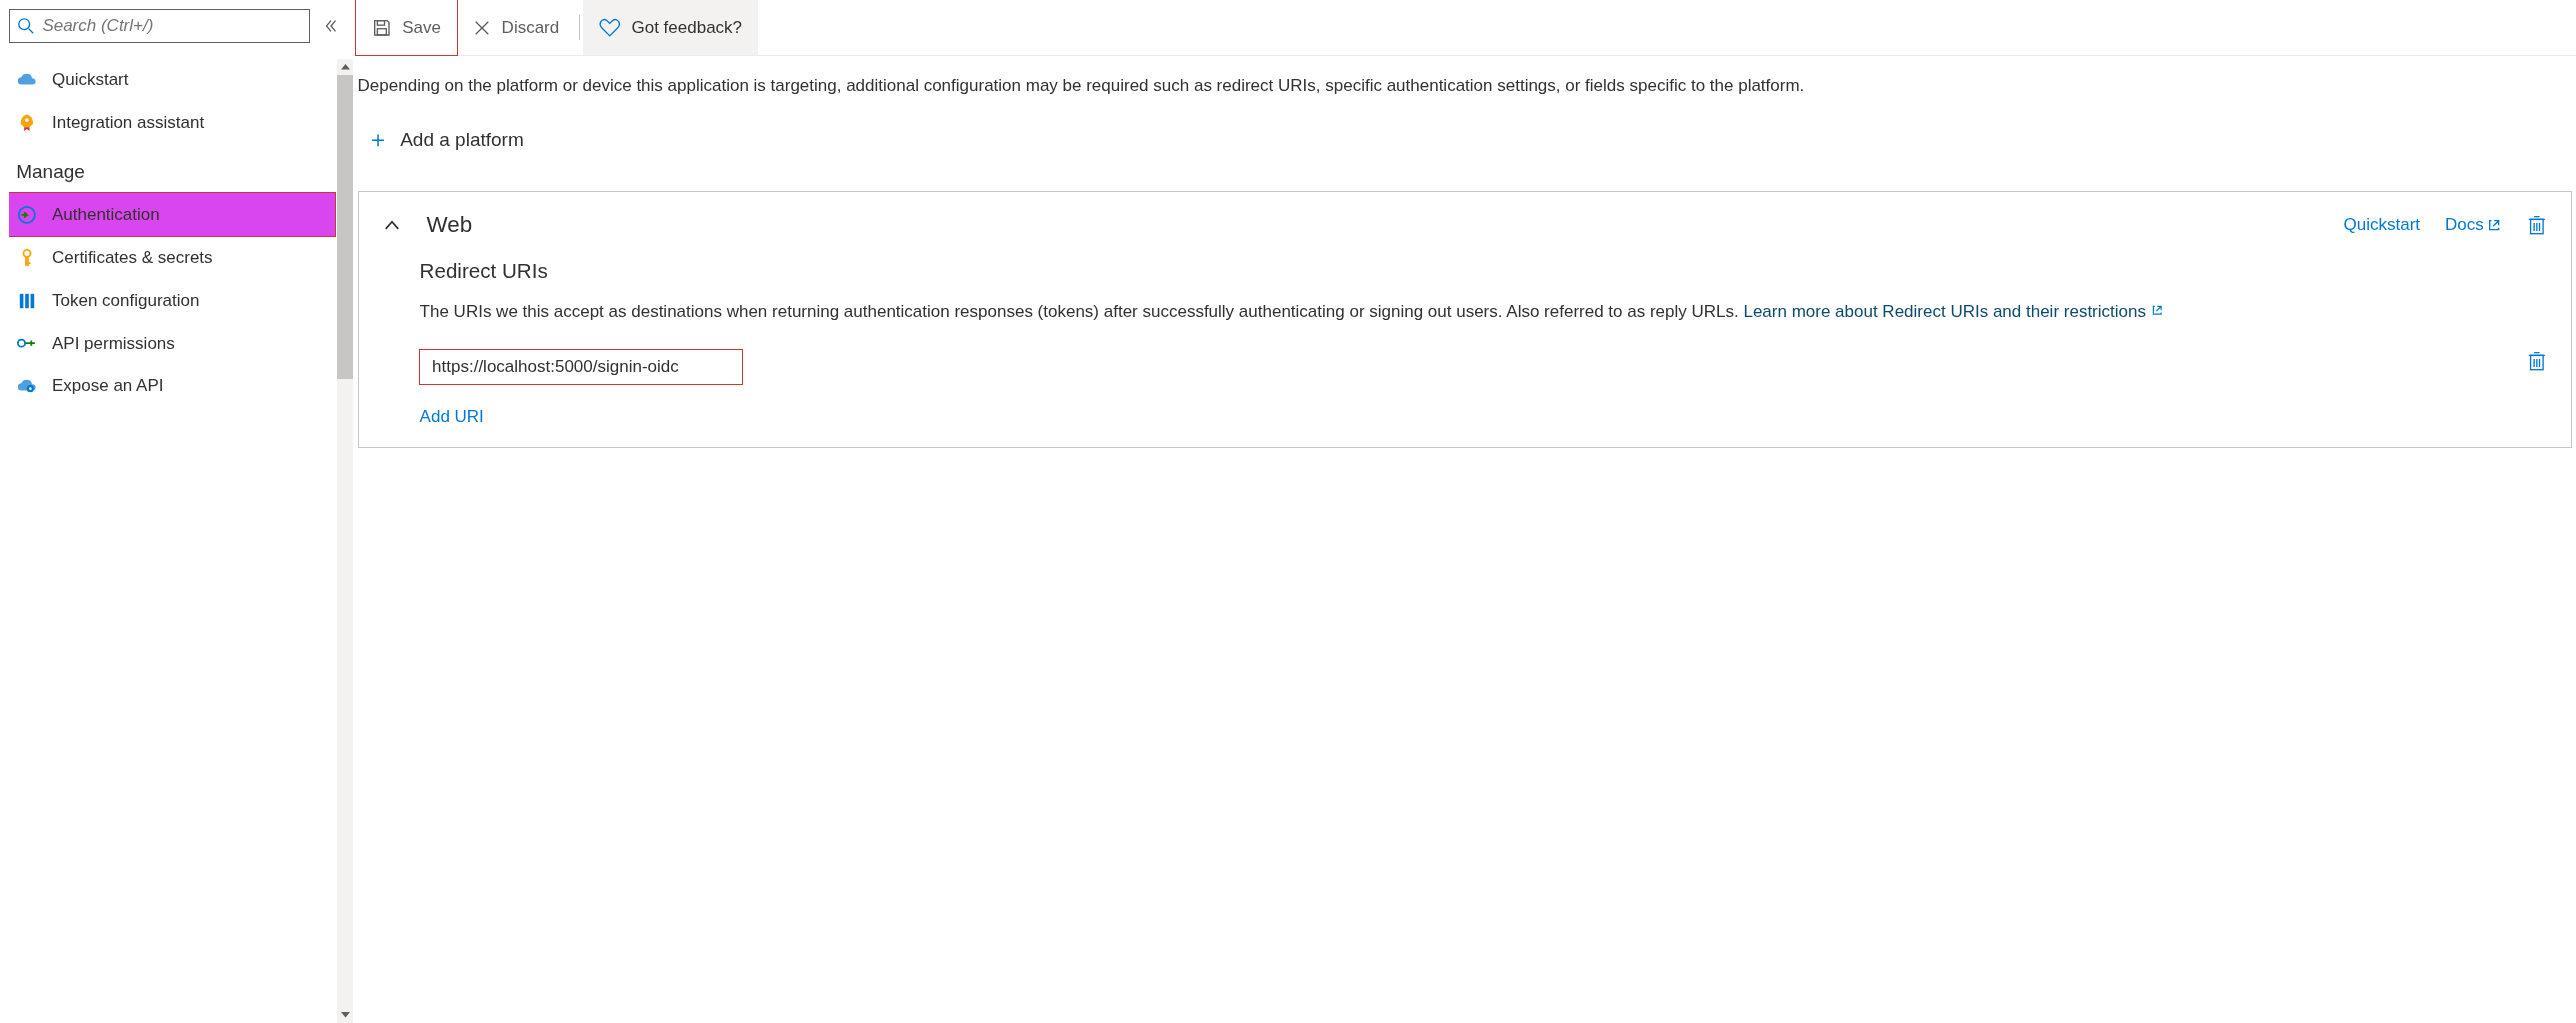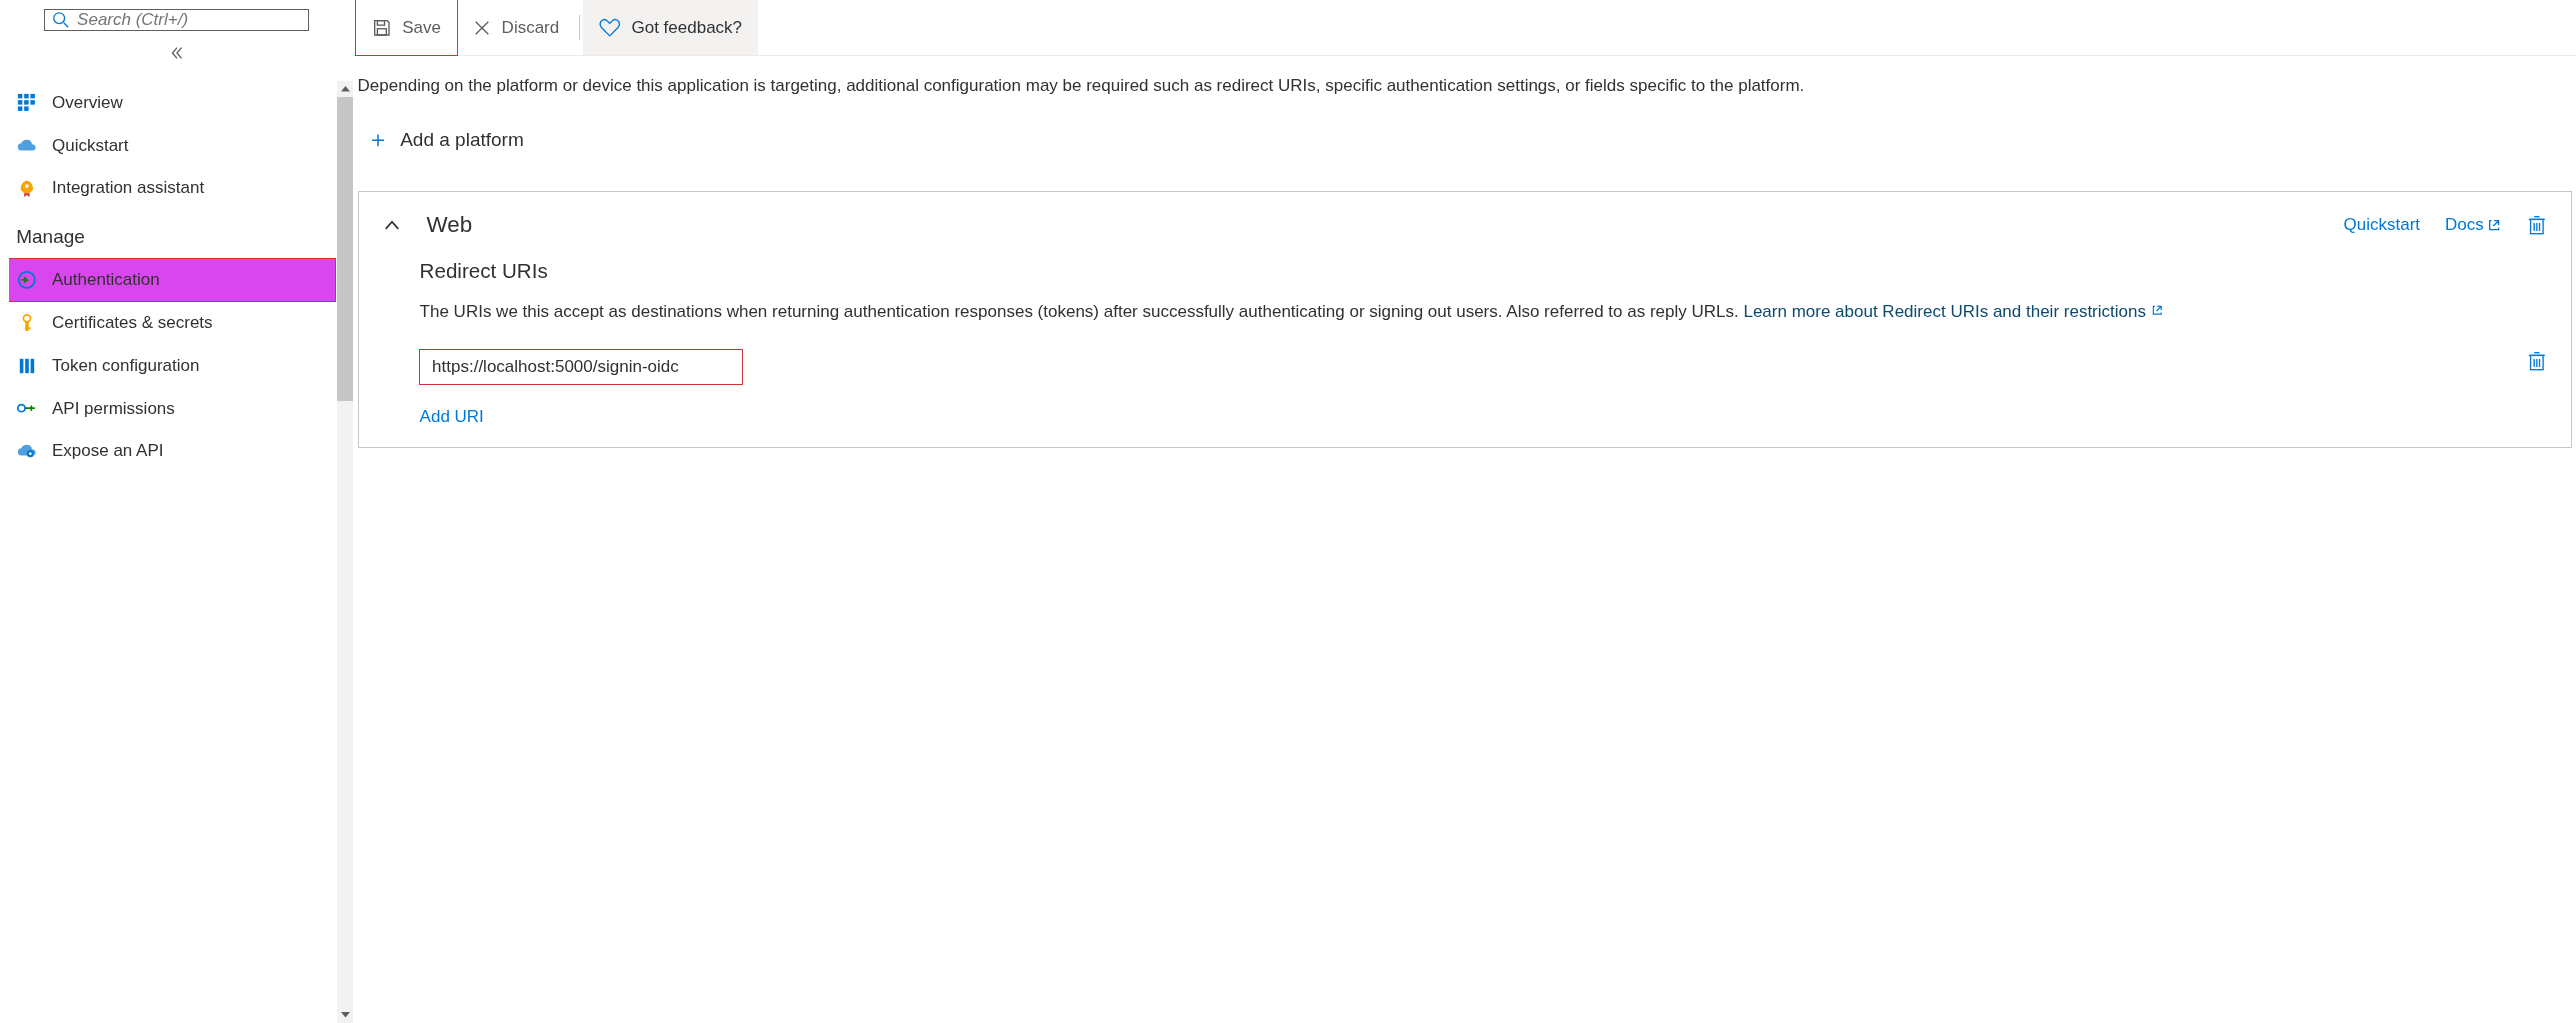--- a/index.html
+++ b/index.html
@@ -20,21 +20,20 @@
       display: flex;
       flex-direction: column;
       padding: 9px 0 0 9px;
     }
     .search-row {
       display: flex;
       align-items: center;
       gap: 9px;
       padding-right: 9px;
       margin-bottom: 16px;
-      flex-direction: column;
     }
     .search-box {
       flex: 1;
       display: flex;
       align-items: center;
       border: 0.9px solid #605e5c;
       height: 34px;
       padding: 0 7.2px;
       gap: 7.2px;
     }
@@ -275,35 +274,20 @@
     <span class="collapse-chevron">
       <svg width="18" height="18" viewBox="0 0 20 20">
           <path d="M10 4 L5 10 L10 16 M15 4 L10 10 L15 16" stroke="#605e5c" stroke-width="1.5" fill="none"></path>
         </svg>
     </span>
   </div>
 
   <div class="sidebar-scroll">
     <div class="sidebar-content">
 
-      <div class="sidebar-item">
-        <span class="icon">
-          <svg width="19.7" height="19.7" viewBox="0 0 22 22">
-              <rect x="1" y="1" width="5" height="5" fill="#0078d4"></rect>
-              <rect x="8" y="1" width="5" height="5" fill="#0078d4"></rect>
-              <rect x="15" y="1" width="5" height="5" fill="#0078d4"></rect>
-              <rect x="1" y="8" width="5" height="5" fill="#0078d4"></rect>
-              <rect x="8" y="8" width="5" height="5" fill="#0078d4"></rect>
-              <rect x="15" y="8" width="5" height="5" fill="#0078d4"></rect>
-              <rect x="1" y="15" width="5" height="5" fill="#0078d4"></rect>
-              <rect x="8" y="15" width="5" height="5" fill="#0078d4"></rect>
-            </svg>
-        </span>
-        <span>Overview</span>
-      </div>
 
       <div class="sidebar-item">
         <span class="icon">
           <svg width="21.5" height="16" viewBox="0 0 24 18">
               <path d="M6 14 Q2 14 2 10 Q2 6 6 6 Q7 2 12 2 Q17 2 18 7 Q22 7 22 11 Q22 14 18 14 Z" fill="#50a0e0"></path>
             </svg>
         </span>
         <span>Quickstart</span>
       </div>
 

